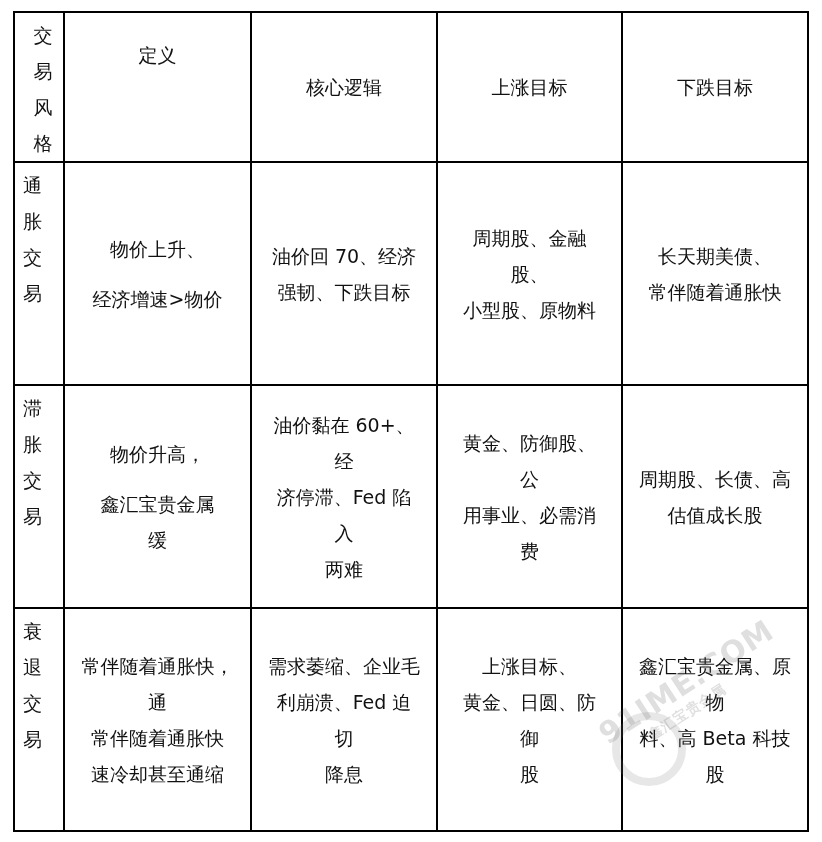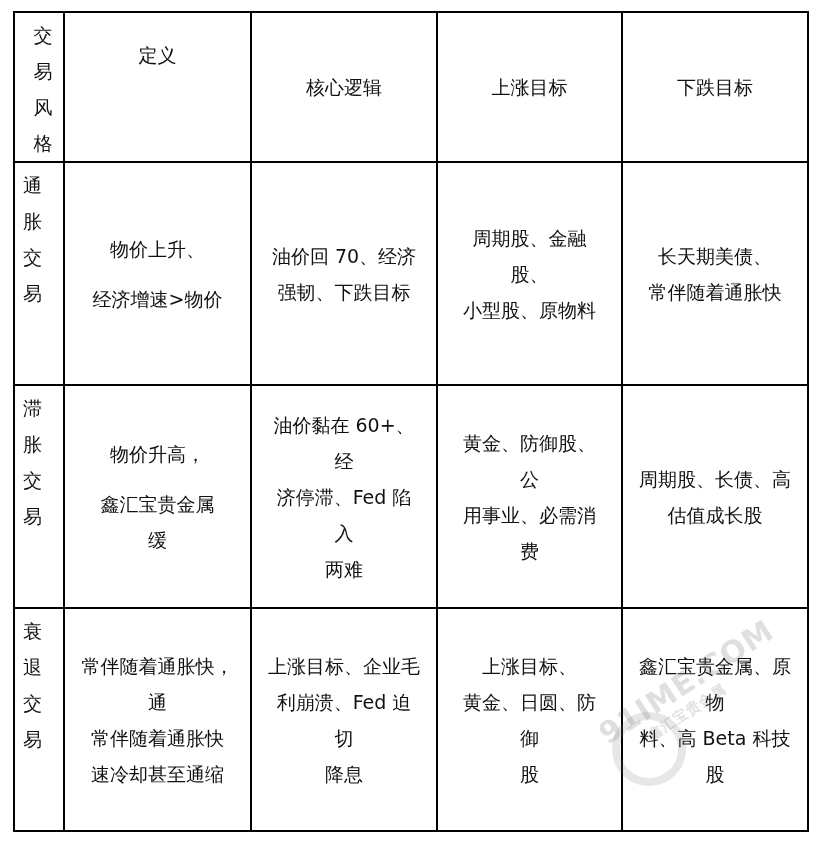--- a/index.html
+++ b/index.html
@@ -119,21 +119,21 @@
       <span class="vchar">退</span>
       <span class="vchar">交</span>
       <span class="vchar">易</span>
     </td>
     <td class="txt">
       <span class="line">常伴随着通胀快，通</span>
       <span class="line">常伴随着通胀快</span>
       <span class="line">速冷却甚至通缩</span>
     </td>
     <td class="txt">
-      <span class="line">上涨目标、企业毛</span>
+      <span class="line">需求萎缩、企业毛</span>
       <span class="line">利崩溃、Fed 迫切</span>
       <span class="line">降息</span>
     </td>
     <td class="txt">
       <span class="line">上涨目标、</span>
       <span class="line">黄金、日圆、防御</span>
       <span class="line">股</span>
     </td>
     <td class="txt">
       <span class="line">鑫汇宝贵金属、原物</span>

